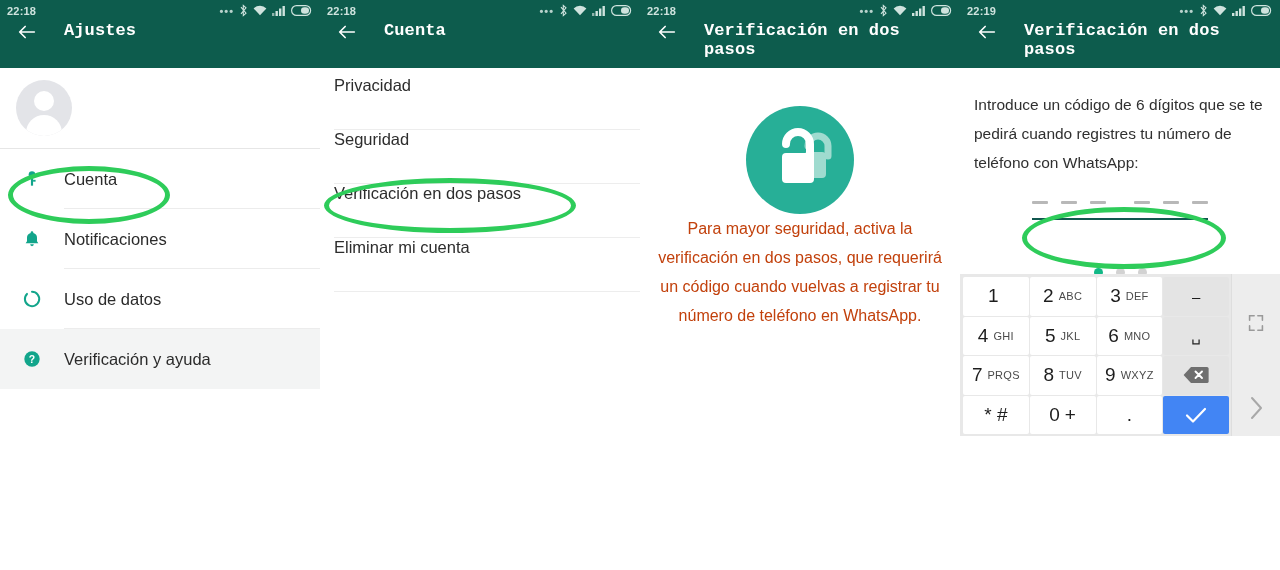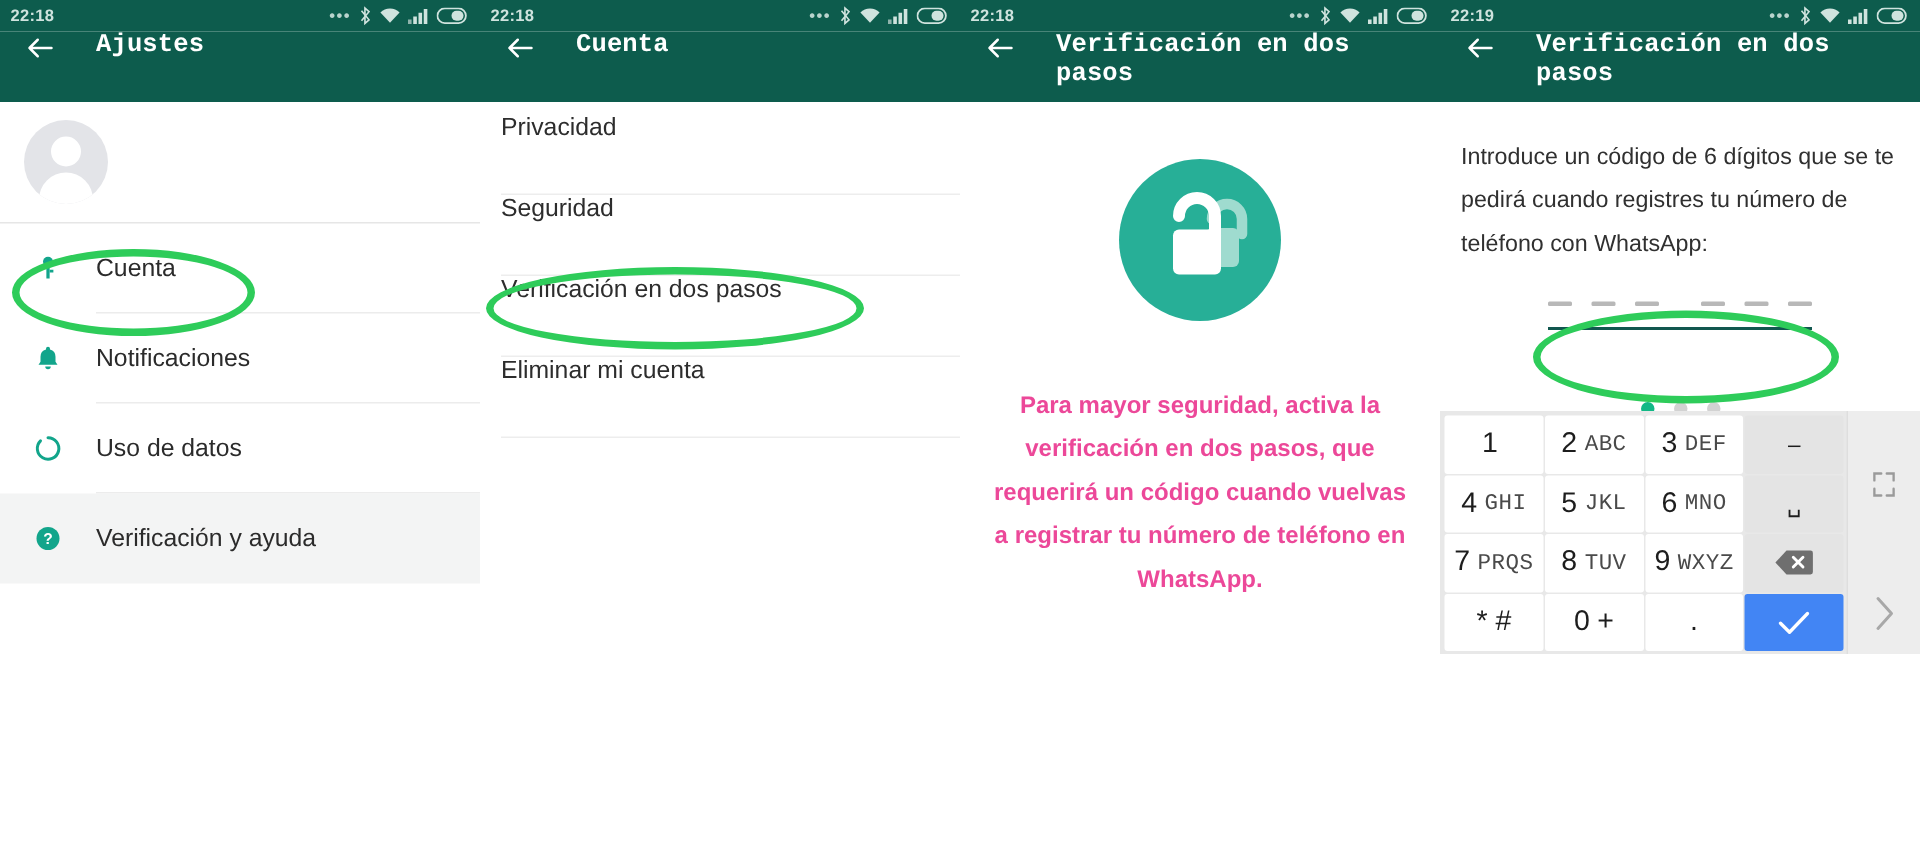--- a/index.html
+++ b/index.html
@@ -49,21 +49,21 @@
   
   .list-top-gap { height: 8px; background:#fff; }
   .lrow { height: 54px; display: flex; align-items: flex-start; padding-left: 14px; position: relative; }
   .lrow .ltext { font-size: 16.5px; color: #2d2d2d; }
   .lrow .ldiv { position:absolute; left:14px; right:0; bottom:0; height:1px; background:#ededed; }
 
   
   .p3-body { text-align: center; padding-top: 38px; }
   .lockwrap { width: 108px; height: 108px; margin: 0 auto; border-radius: 50%;
               background: #27af97; position: relative; }
-  .p3-desc { margin-top: 42px; font-size: 16px; line-height: 29px; color: #ec4899; padding: 0 18px; font-weight: bold; }
+  .p3-desc { font-size: 16px; line-height: 29px; color: #c2410c; padding: 0 18px; }
   .activate-zone { position: absolute; left: 0; right: 0; top: 488px; display:flex; justify-content:center;}
   .btn-activar {
     background: #2fc95a; color: #fff; font-size: 14px; font-weight: bold;
     letter-spacing: .6px; padding: 11px 24px; border: none; border-radius: 2px;
     box-shadow: 0 2px 3px rgba(0,0,0,.22);
   }
 
   
   .p4-desc { margin-top: 22px; text-align:left; font-size:15.5px; line-height: 29px; color:#303030; padding: 0 14px;}
   .codefield { margin: 18px auto 0; width: 176px; }
@@ -80,21 +80,21 @@
 
   
   .kb { position:absolute; left:0; right:0; bottom:0; height:162px; background:#e8e8e8; display:flex; }
   .kb-keys { flex: 1; display: grid; grid-template-columns: repeat(4, 1fr); grid-template-rows: repeat(4, 1fr);
              gap: 1px; padding: 3px 2px 2px 3px; }
   .key { background:#fff; display:flex; align-items:center; justify-content:center; gap:5px;
          border-radius: 2px; }
   .key.fn { background: #e4e4e4; }
   .key.ok { background: #4285f4; border-radius: 2px; }
   .key .num { font-size: 19px; color:#1d1d1d; font-weight: 400; }
-  .key .sub { font-size: 15px; color:#4a4a4a; letter-spacing: .3px; font-family: Liberation Mono, monospace; }
+  .key .sub { font-size: 11px; color:#4a4a4a; letter-spacing: .3px; }
   .key .sym { font-size: 15px; color:#1d1d1d; }
   .kb-side { width: 49px; background:#ededed; border-left:1px solid #dedede;
              display:flex; flex-direction:column; align-items:center; }
   .kb-side .exp { margin-top: 38px; }
   .kb-side .chev { margin-top: 56px; }
 
   
   .ell { position: absolute; border: 5px solid #2ecc5a; border-radius: 50%; pointer-events:none; }
 </style>
 </head>

